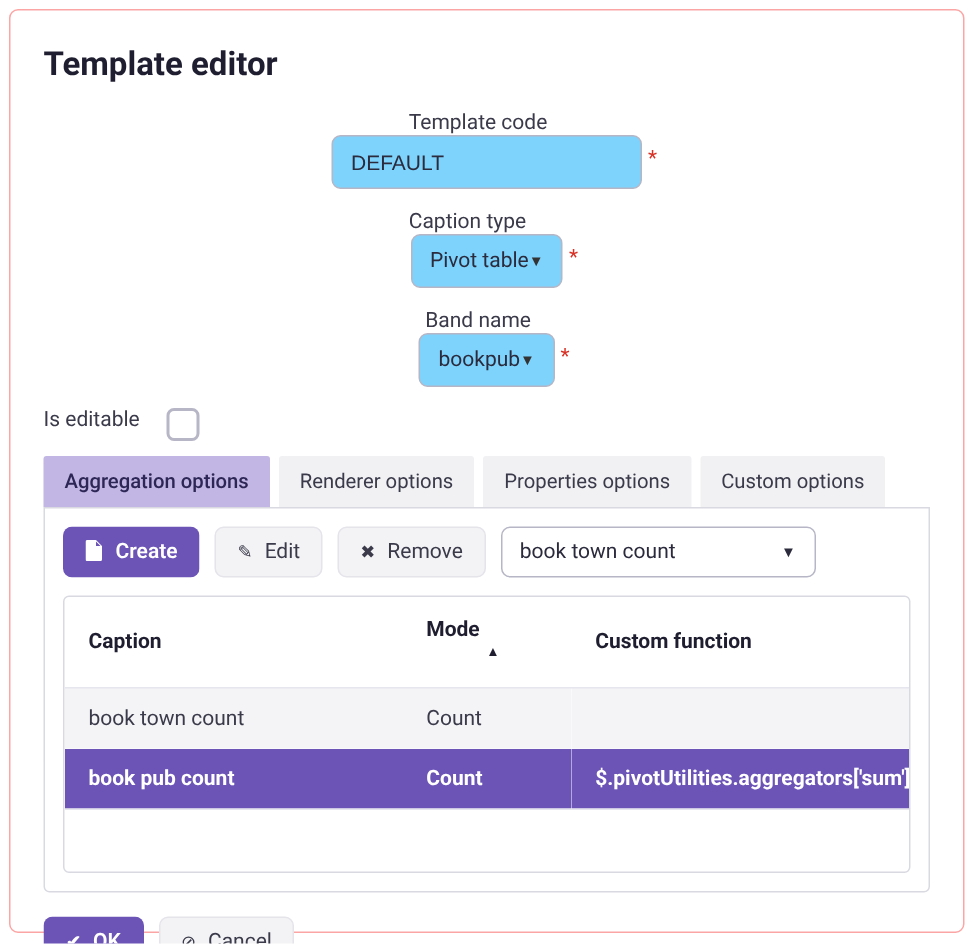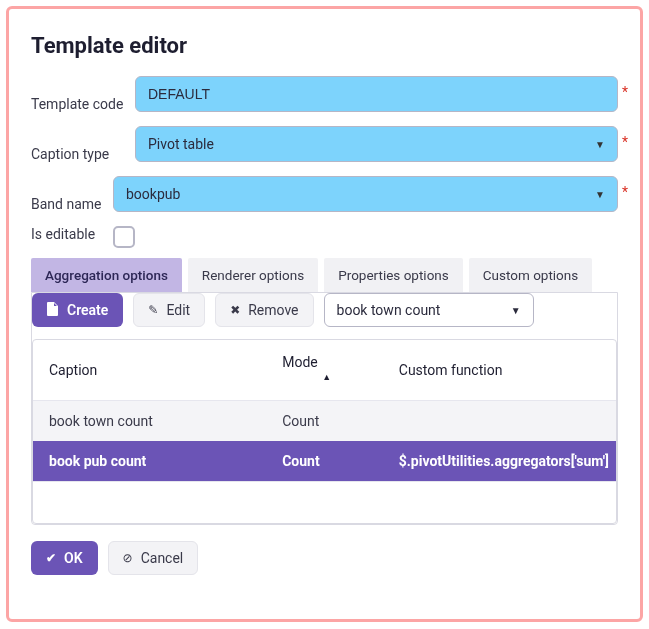--- a/index.html
+++ b/index.html
@@ -7,36 +7,37 @@
     margin: 0;
     padding: 6px;
     font-family: -apple-system, BlinkMacSystemFont, "Segoe UI", Roboto, Helvetica, Arial, sans-serif;
     font-size: 14px;
     color: #2b2b3d;
     background: #fff;
     width: 649px;
     height: 629px;
   }
   .dialog {
-    border: 3px solid #fca5a5;
+    border: 1px solid #fca5a5;
     border-radius: 6px;
     padding: 20px 22px 18px 22px;
     height: 616px;
     position: relative;
   }
   h1.title {
     font-size: 22px;
     font-weight: 700;
     margin: 4px 0 18px 0;
     color: #1e1e30;
   }
   .form-row {
     display: flex;
-    align-items: flex-end;
+    align-items: center;
     margin-bottom: 14px;
+    flex-direction: column;
   }
   .form-row .label {
     width: 104px;
     color: #3a3a4a;
     font-size: 14px;
   }
   .form-row.band .label { width: 82px; }
   .field-wrap {
     position: relative;
     flex: 1;
@@ -93,21 +94,21 @@
     cursor: pointer;
   }
   .tab.active {
     background: #c2b6e4;
     color: #2d2756;
     font-weight: 500;
   }
   .panel {
     border: 1px solid #d9d9e2;
     border-radius: 0 0 4px 4px;
-    padding: 0;
+    padding: 12px;
   }
   .toolbar {
     display: flex;
     gap: 10px;
     align-items: center;
     margin-bottom: 12px;
   }
   .btn {
     height: 34px;
     border-radius: 6px;
@@ -148,21 +149,21 @@
     border-radius: 4px;
     overflow: hidden;
   }
   table {
     width: 100%;
     border-collapse: collapse;
     table-layout: fixed;
   }
   th {
     text-align: left;
-    font-weight: 400;
+    font-weight: 700;
     font-size: 14px;
     padding: 14px 16px;
     border-bottom: 1px solid #e6e6ee;
     color: #1e1e30;
   }
   th .sort {
     font-size: 9px;
     margin-left: 40px;
     display: inline-block;
     position: relative;

